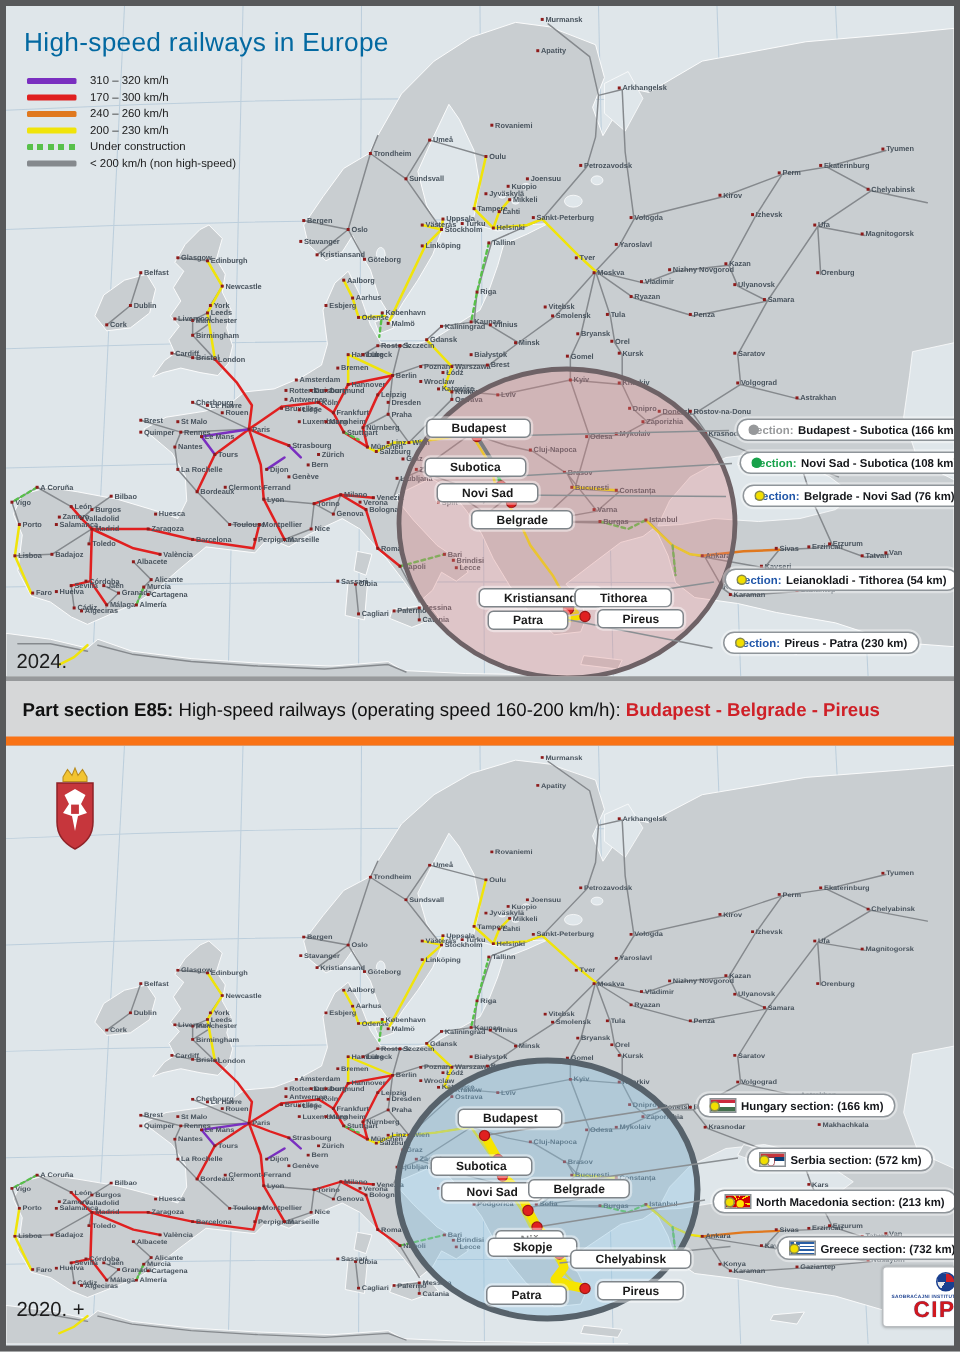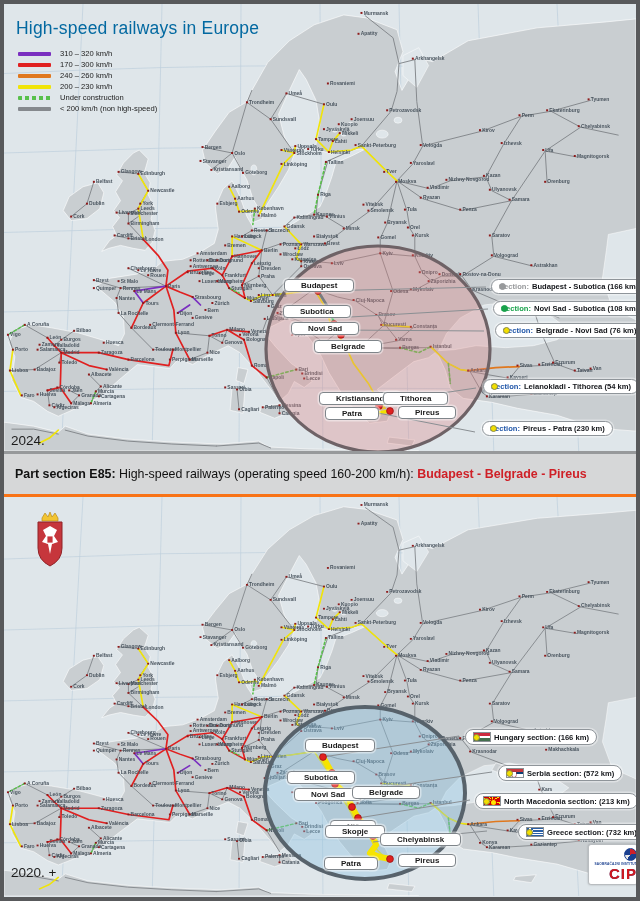--- a/index.html
+++ b/index.html
@@ -28,21 +28,21 @@
   .flag.rs::after{content:"";position:absolute;left:5px;top:2.5px;width:3.5px;height:5px;background:#fff;border-radius:0 0 2px 2px;box-shadow:0 0 0 .5px #99333a}
   .flag.mk{background:repeating-conic-gradient(from 8deg,#ffe600 0 11deg,#d20000 11deg 45deg)}
   .flag.mk::after{content:"";position:absolute;left:6.5px;top:2.5px;width:5px;height:5px;border-radius:50%;background:#ffe600;box-shadow:0 0 0 .8px #d20000}
   .flag.gr{background:repeating-linear-gradient(180deg,#2a5fa5 0 1.2px,#ffffff 1.2px 2.4px)}
   .flag.gr::after{content:"";position:absolute;left:0;top:0;width:6px;height:6px;background:
      linear-gradient(#2a5fa5,#2a5fa5);}
   .flag.gr::before{content:"";position:absolute;left:0;top:0;width:6px;height:6px;z-index:1;background:
      linear-gradient(90deg,transparent 0 2.2px,#fff 2.2px 3.6px,transparent 3.6px),
      linear-gradient(180deg,transparent 0 2.2px,#fff 2.2px 3.6px,transparent 3.6px),#2a5fa5}
   
-  #banner{position:relative;width:632px;height:46px;background:#d6d7d8;border-top:3px solid #97999b;border-bottom:3px solid #f97316;display:flex;align-items:center;z-index:2}
+  #banner{position:relative;width:632px;height:46px;background:#d6d7d8;border-top:3px solid #97999b;border-bottom:6px solid #f97316;display:flex;align-items:center;z-index:2}
   #banner .txt{padding-left:11px;font-size:12.4px;color:#111}
   #banner .hl{color:#cf2027;font-weight:bold}
   #banner b{font-weight:bold}
   .year{position:absolute;z-index:8;font-size:13.5px;color:#1c1c1c;font-weight:500}
   
   #cip{position:absolute;z-index:8;width:50px;height:41px;background:#fff;border:1px solid #b9bdc0;border-radius:3px;display:flex;flex-direction:column;align-items:flex-end;justify-content:center;gap:1px;box-shadow:0 0 2px rgba(0,0,0,.25)}
   #cip .globe{width:13px;height:13px;border-radius:50%;background:conic-gradient(#d02028 0 25%,#1a3f8f 25% 60%,#e8e8e8 60% 75%,#1a3f8f 75%);border:1px solid #1a3f8f}
   #cip .org{font-size:3.2px;color:#1a3f8f;font-weight:bold;letter-spacing:.2px;white-space:nowrap}
   #cip .abbr{font-size:15px;line-height:14px;font-weight:bold;color:#d0181f;letter-spacing:1px;text-shadow:0 0 .5px #1a3f8f}
   #arms{position:absolute;z-index:8}

